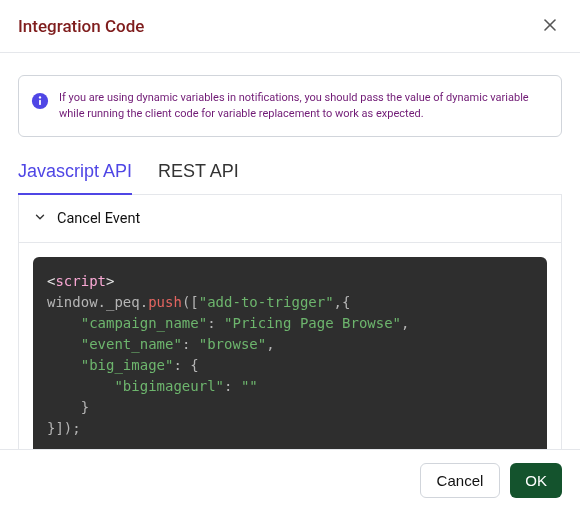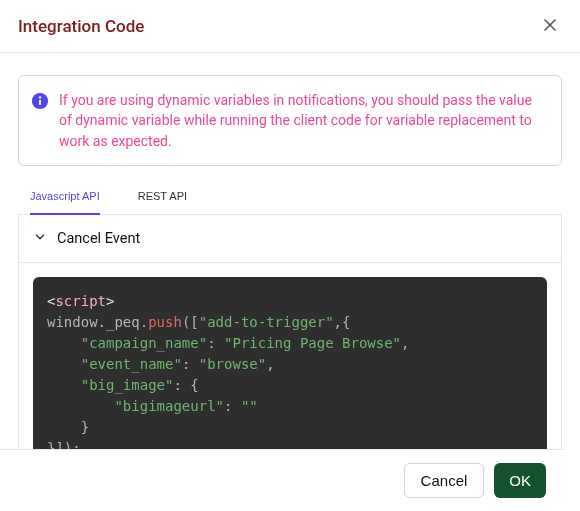--- a/index.html
+++ b/index.html
@@ -45,38 +45,37 @@
     display: flex;
     align-items: flex-start;
     gap: 10px;
     margin-bottom: 14px;
   }
   .info-icon {
     flex: 0 0 auto;
     margin-top: 2px;
   }
   .info-text {
-    font-size: 14px;
+    font-size: 11px;
     line-height: 1.45;
-    color: #ec4899;
+    color: #701a75;
   }
   .tabs {
     display: flex;
     gap: 26px;
     border-bottom: 1px solid #e5e7eb;
   }
   .tab {
     background: none;
     border: none;
-    font-size: 11px;
+    font-size: 18px;
     padding: 10px 0 12px 0;
     cursor: pointer;
     color: #333;
     position: relative;
-    margin-left: 12px;
   }
   .tab.active {
     color: #4f46e5;
     font-weight: 500;
   }
   .tab.active::after {
     content: "";
     position: absolute;
     left: 0; right: 0; bottom: -1px;
     height: 2px;
@@ -127,21 +126,21 @@
   }
   pre { white-space: pre; margin: 0; }
   .t-white { color: #e6e6e6; }
   .t-grey  { color: #b5b5b5; }
   .t-orange{ color: #f9a8d4; }
   .t-red   { color: #e36560; }
   .t-green { color: #6db56d; }
 
   .footer {
     position: absolute;
-    bottom: 0; left: 0; right: 16px;
+    bottom: 0; left: 0; right: 0;
     border-top: 1px solid #e5e7eb;
     background: #fff;
     padding: 13px 18px;
     display: flex;
     justify-content: flex-end;
     gap: 10px;
   }
   .btn {
     font-size: 15px;
     border-radius: 6px;

